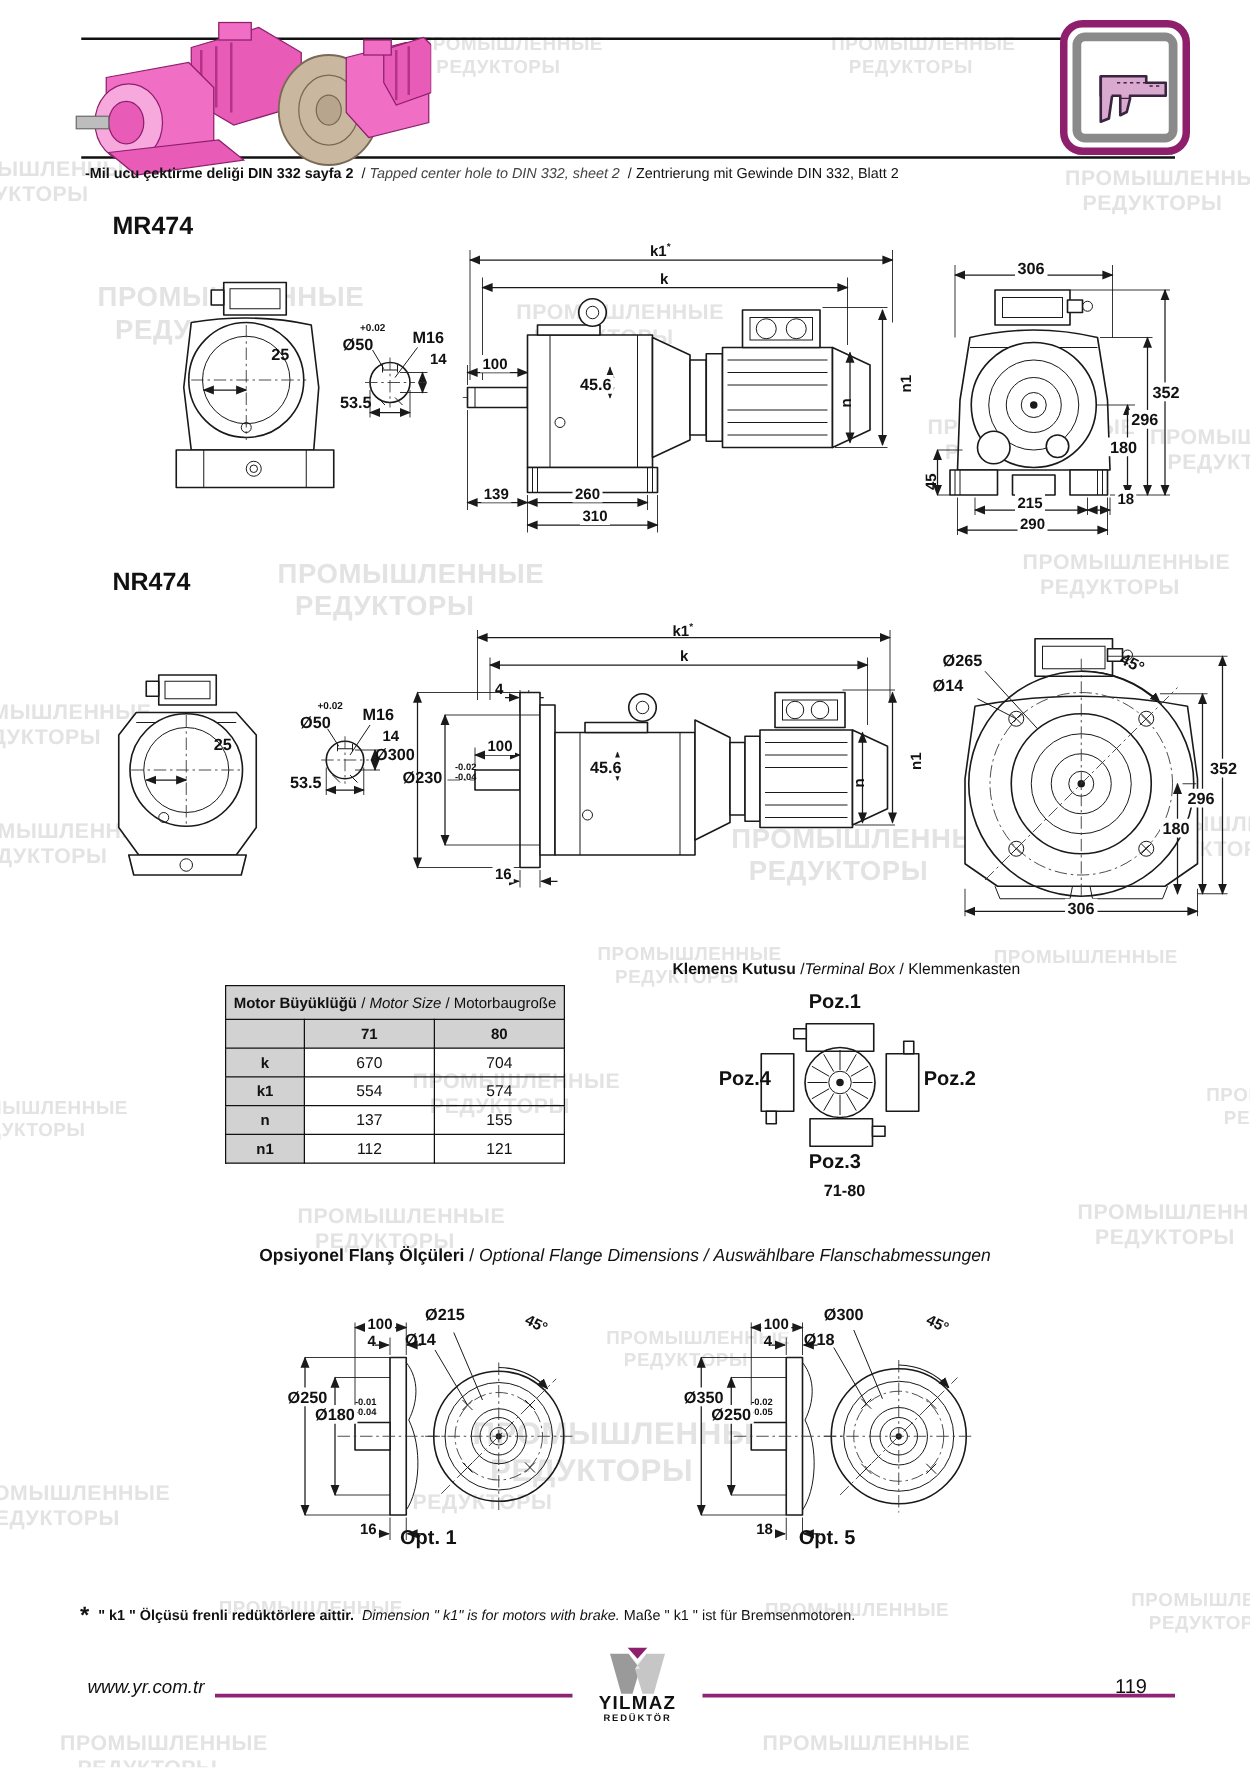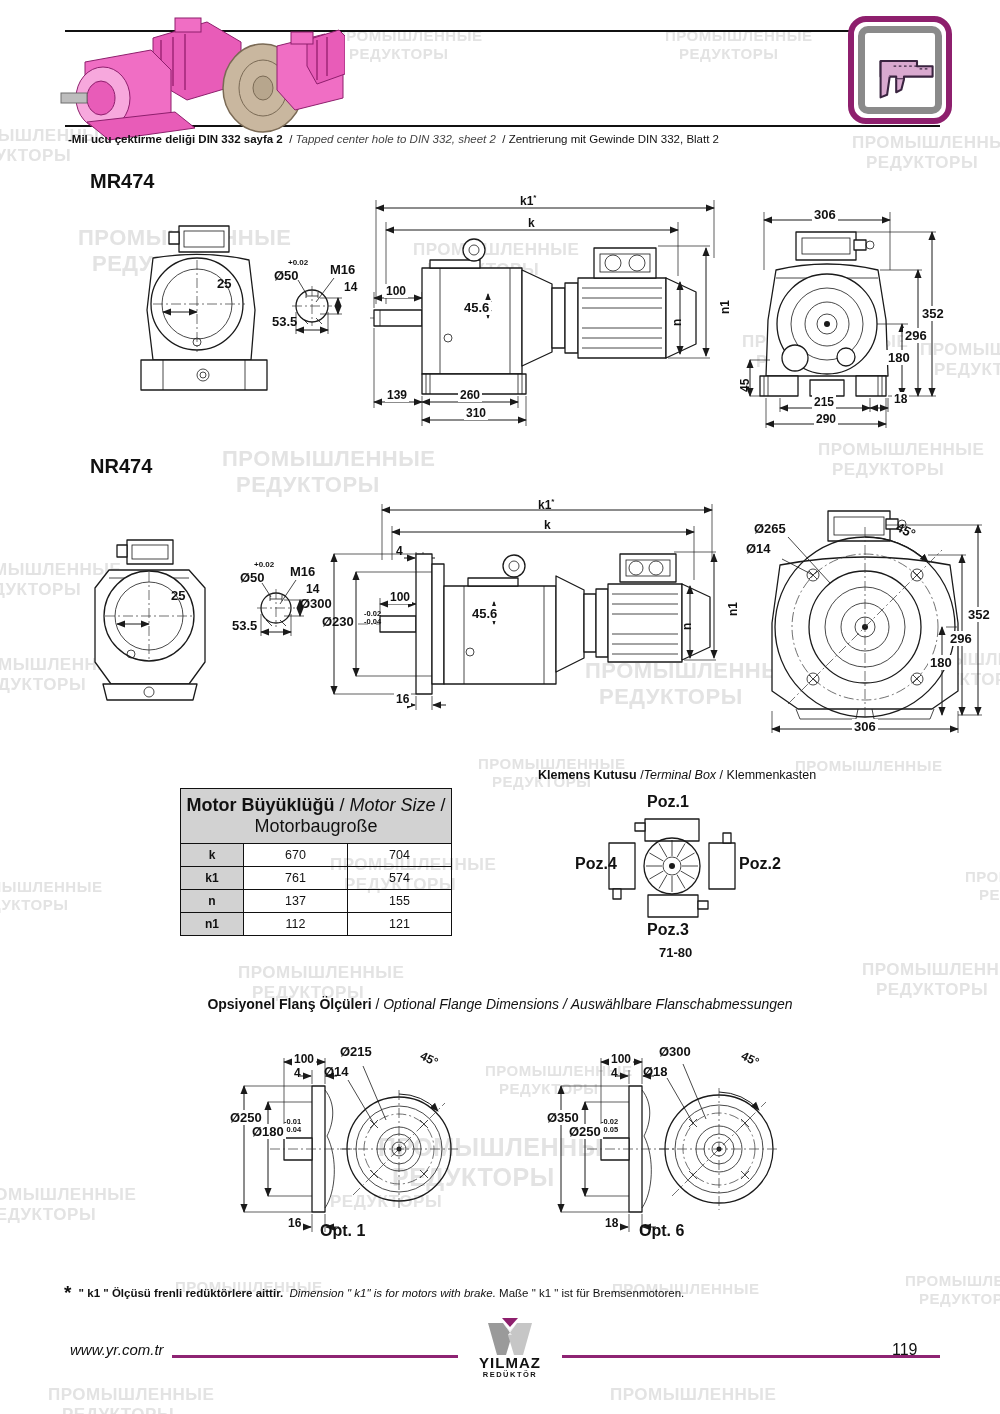--- a/index.html
+++ b/index.html
@@ -37,21 +37,21 @@
   svg .f{fill:#fff;stroke:#1a1a1a;stroke-width:1.3;stroke-linejoin:round;}
   svg .t{fill:none;stroke:#1a1a1a;stroke-width:.8;}
   svg .d{fill:none;stroke:#1a1a1a;stroke-width:1;marker-start:url(#ma);marker-end:url(#ma);}
   svg .d1{fill:none;stroke:#1a1a1a;stroke-width:1;marker-end:url(#ma);}
   svg .e{fill:none;stroke:#1a1a1a;stroke-width:.7;}
   svg .c{fill:none;stroke:#333;stroke-width:.7;stroke-dasharray:10 3 2 3;}
   
   .mtable{position:absolute;left:180px;top:788px;width:272px;z-index:2;border-collapse:collapse;}
   .mtable td{border:1.2px solid #111;text-align:center;font-size:12px;padding:4px 2px;}
   .mtable .hd{background:#d2d2d2;}
-  .mtable .ttl{font-size:18px;padding:6px 2px;}
+  .mtable .ttl{font-size:12px;padding:6px 2px;}
   .mtable .lbl{font-weight:bold;background:#d2d2d2;width:58px;}
   .mtable .val{font-size:12.5px;}
   
   .tb-title{position:absolute;left:538px;top:768px;font-size:12.5px;z-index:2;white-space:nowrap;}
   .poz{font-size:16px;font-weight:bold;}
   
   .flange-title{position:absolute;left:0;top:996px;width:1000px;text-align:center;font-size:14px;z-index:2;}
   .caption{font-size:16px;font-weight:bold;}
   
   .footnote{position:absolute;left:64px;top:1282px;font-size:11.5px;z-index:2;white-space:nowrap;}
@@ -486,27 +486,32 @@
     <span class="dim lg bgw" style="left:192px;top:152px">180</span>
     <span class="dim lg bgw" style="left:116px;top:216px">306</span>
   </div>
 
   <table class="mtable">
     <tbody>
         <tr>
           <td colspan="3" class="hd ttl"><b>Motor Büyüklüğü</b> <span>/</span> <i>Motor Size</i> <span>/</span> <span>Motorbaugroße</span></td>
         </tr>
     <tr>
+      <td class="hd"></td>
+      <td class="hd" style="font-weight:bold">71</td>
+      <td class="hd" style="font-weight:bold">80</td>
+    </tr>
+    <tr>
       <td class="lbl">k</td>
       <td class="val">670</td>
       <td class="val">704</td>
     </tr>
     <tr>
       <td class="lbl">k1</td>
-      <td class="val">761</td>
+      <td class="val">554</td>
       <td class="val">574</td>
     </tr>
     <tr>
       <td class="lbl">n</td>
       <td class="val">137</td>
       <td class="val">155</td>
     </tr>
     <tr>
       <td class="lbl">n1</td>
       <td class="val">112</td>
@@ -657,21 +662,21 @@
     </svg>
     <span class="dim bgw" style="left:64px;top:6px">100</span>
     <span class="dim" style="left:66px;top:20px">4</span>
     <span class="dim lg bgw" style="left:0px;top:64px">Ø350</span>
     <span class="dim lg bgw" style="left:22px;top:78px">Ø250</span>
     <span class="tol" style="position:absolute;left:56px;top:72px"><span>-0.02</span><br><span>-0.05</span></span>
     <span class="dim bgw" style="left:58px;top:170px">18</span>
     <span class="dim lg" style="left:114px;top:-2px">Ø300</span>
     <span class="dim lg" style="left:98px;top:18px">Ø18</span>
     <span class="dim tilt" style="left:196px;top:6px">45°</span>
-    <span class="caption" style="position:absolute;left:94px;top:176px">Opt. 6</span>
+    <span class="caption" style="position:absolute;left:94px;top:176px">Opt. 5</span>
   </div>
 
   <div class="footnote">
     <span class="fn-star">*</span>
     <b>" k1 " Ölçüsü frenli redüktörlere aittir.</b>&nbsp;
     <i>Dimension " k1" is for motors with brake.</i>
     <span>Maße " k1 " ist für Bremsenmotoren.</span>
   </div>
 
   <div class="footer-url">www.yr.com.tr</div>

